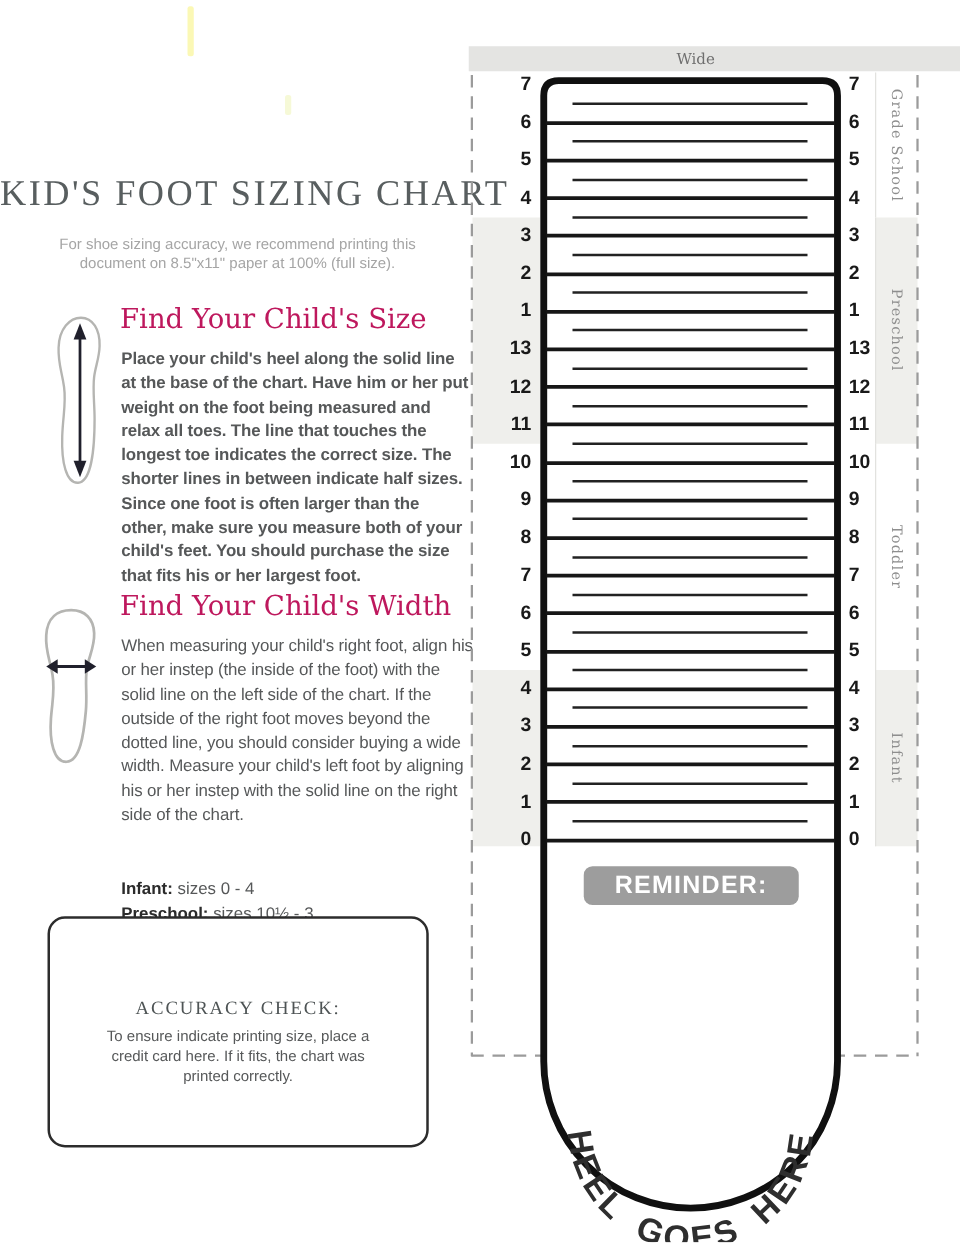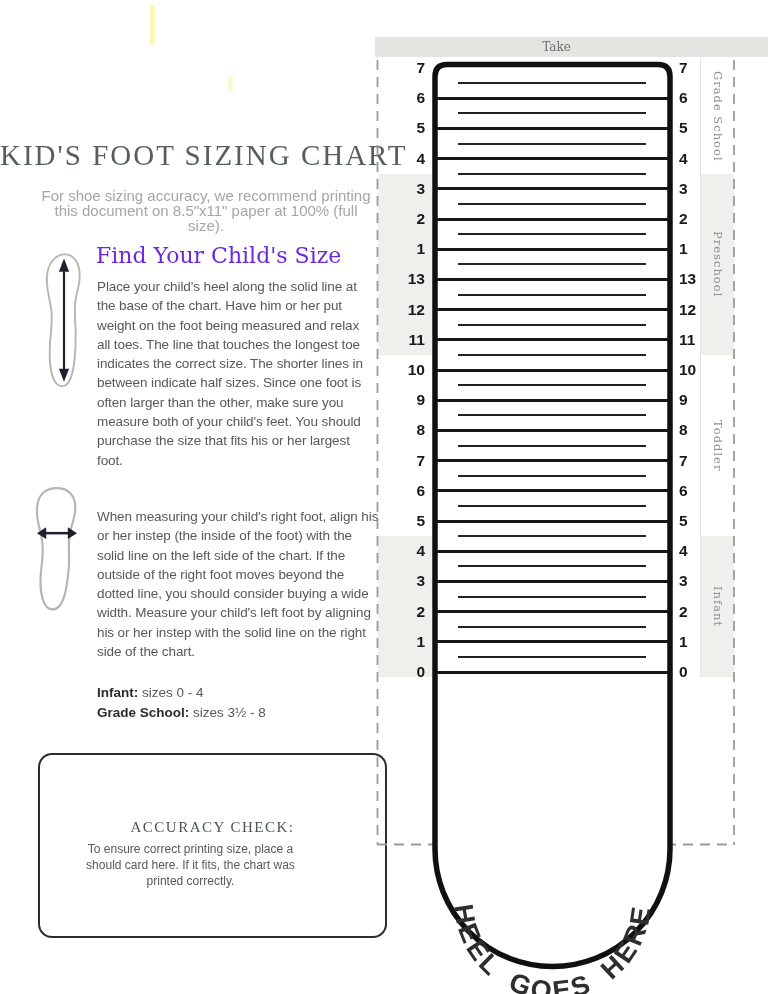--- a/index.html
+++ b/index.html
@@ -9,34 +9,34 @@
 
   
   .artifact{position:absolute;border-radius:2px;pointer-events:none;}
   #art1{left:150px;top:5px;width:5px;height:40px;background:#f7f378;opacity:.55;}
   #art2{left:228px;top:76px;width:5px;height:16px;background:#e9f09c;opacity:.4;}
 
   #doc-title{left:0;top:139px;width:375px;text-align:center;
     font-family:"Liberation Serif",serif;font-size:29px;letter-spacing:2px;
     color:#585e5f;white-space:nowrap;}
   #doc-subtitle{left:25px;top:188px;width:330px;text-align:center;
-    font-size:15px;line-height:15px;color:#a5a5a5;margin-left:16px;}
-
-  .sec-heading{font-family:"DejaVu Serif",serif;font-size:22px;color:#6d28d9;white-space:nowrap;}
+    font-size:12px;line-height:15px;color:#a5a5a5;}
+
+  .sec-heading{font-family:"DejaVu Serif",serif;font-size:22px;color:#be185d;white-space:nowrap;}
   #sec1-heading{left:96px;top:243px;}
   #sec2-heading{left:96px;top:473px;}
   .sec-body{font-size:13.5px;line-height:19.3px;color:#565859;letter-spacing:-0.1px;}
-  #sec1-body{left:97px;top:277px;width:278px;}
+  #sec1-body{left:97px;top:277px;width:278px;font-weight:bold;}
   #sec2-body{left:97px;top:507px;width:282px;}
 
-  #size-ranges{left:97px;top:683px;font-size:13.5px;line-height:19.5px;color:#565859;}
+  #size-ranges{left:97px;top:701px;font-size:13.5px;line-height:19.5px;color:#565859;}
   #size-ranges .rng-label{font-weight:bold;color:#2b2b2b;}
 
-  #accuracy-box{left:38px;top:753px;width:301px;height:181px;
-    border:2px solid #2c2c2c;border-radius:14px;background:#fff;padding-left:44px;}
+  #accuracy-box{left:38px;top:733px;width:301px;height:181px;
+    border:2px solid #2c2c2c;border-radius:14px;background:#fff;}
   #accuracy-heading{left:0;top:64px;width:100%;text-align:center;
     font-family:"Liberation Serif",serif;font-size:15px;letter-spacing:1.5px;color:#4e5455;}
   #accuracy-body{left:33px;top:86px;width:235px;text-align:center;
     font-size:12px;line-height:16px;color:#565859;}
 
   .foot-icon{position:absolute;}
   .foot-outline-path{fill:none;stroke:#b5b5b2;stroke-width:2.6;}
   .arrow-stroke{stroke:#20202c;stroke-width:3;}
   .arrow-head{fill:#20202c;}
 
@@ -96,34 +96,36 @@
   <div class="abs sec-body" id="sec1-body">Place your child's heel along the solid line at the base of the chart. Have him or her put weight on the foot being measured and relax all toes. The line that touches the longest toe indicates the correct size. The shorter lines in between indicate half sizes. Since one foot is often larger than the other, make sure you measure both of your child's feet. You should purchase the size that fits his or her largest foot.</div>
 
   <svg class="foot-icon" style="left:32px;top:478px;" width="50" height="142" viewBox="0 0 60 152">
     <path class="foot-outline-path" d="M 30 3 C 43 3 51.5 11 52 25 C 52.5 38 47 47 45 59
       C 43 71 45.5 84 44 100 C 42 122 38.5 148 25.5 148.5 C 13 149 9 128 10.5 107
       C 11.8 90 14.5 80 12 65 C 9.5 50 5 42 6 27 C 7 10 17 3 30 3 Z"></path>
     <line class="arrow-stroke" x1="13" y1="57" x2="47" y2="57"></line>
     <polygon class="arrow-head" points="6,57 17,50 17,64"></polygon>
     <polygon class="arrow-head" points="54,57 43,50 43,64"></polygon>
   </svg>
+  <div class="abs sec-heading" id="sec2-heading">Find Your Child's Width</div>
   <div class="abs sec-body" id="sec2-body">When measuring your child's right foot, align his or her instep (the inside of the foot) with the solid line on the left side of the chart. If the outside of the right foot moves beyond the dotted line, you should consider buying a wide width. Measure your child's left foot by aligning his or her instep with the solid line on the right side of the chart.</div>
 
   <div class="abs" id="size-ranges">
     <div><span class="rng-label">Infant:</span> <span>sizes 0 - 4</span></div>
+    <div><span class="rng-label">Preschool:</span> <span>sizes 10½ - 3</span></div>
     <div><span class="rng-label">Grade School:</span> <span>sizes 3½ - 8</span></div>
   </div>
 
   <div class="abs" id="accuracy-box">
     <div class="abs" id="accuracy-heading">ACCURACY CHECK:</div>
-    <div class="abs" id="accuracy-body">To ensure correct printing size, place a should card here. If it fits, the chart was printed correctly.</div>
+    <div class="abs" id="accuracy-body">To ensure indicate printing size, place a credit card here. If it fits, the chart was printed correctly.</div>
   </div>
 
   <div class="abs" id="wide-bar">
-    <span>Take</span>
+    <span>Wide</span>
   </div>
 
   <div id="ruler-bands">
       <div class="band-right" style="left: 700px; top: 58px; width: 33px; height: 115.7px;">
         <div class="band-label">Grade School</div>
       </div>
       <div class="band-left" style="left: 378px; top: 173.7px; width: 54px; height: 181.2px;"></div>
       <div class="band-right shaded" style="left: 700px; top: 173.7px; width: 33px; height: 181.2px;">
         <div class="band-label">Preschool</div>
       </div>
@@ -225,14 +227,17 @@
       <div class="num num-r" style="left: 679px; top: 600.6px; width: 30px; height: 22px;">2</div>
       <div class="full-line" style="left: 437px; top: 640.3px; width: 231px; height: 3px;"></div>
       <div class="half-line" style="left: 458px; top: 655.9px; width: 188px; height: 2px;"></div>
       <div class="num num-l" style="left: 375px; top: 630.8px; width: 50px; height: 22px;">1</div>
       <div class="num num-r" style="left: 679px; top: 630.8px; width: 30px; height: 22px;">1</div>
       <div class="full-line" style="left: 437px; top: 670.5px; width: 231px; height: 3px;"></div>
       <div class="num num-l" style="left: 375px; top: 661px; width: 50px; height: 22px;">0</div>
       <div class="num num-r" style="left: 679px; top: 661px; width: 30px; height: 22px;">0</div>
     </div>
 
+  <div class="abs" id="reminder-box">
+    <span>REMINDER:</span>
+  </div>
 
 </div>
 
 </body></html>

